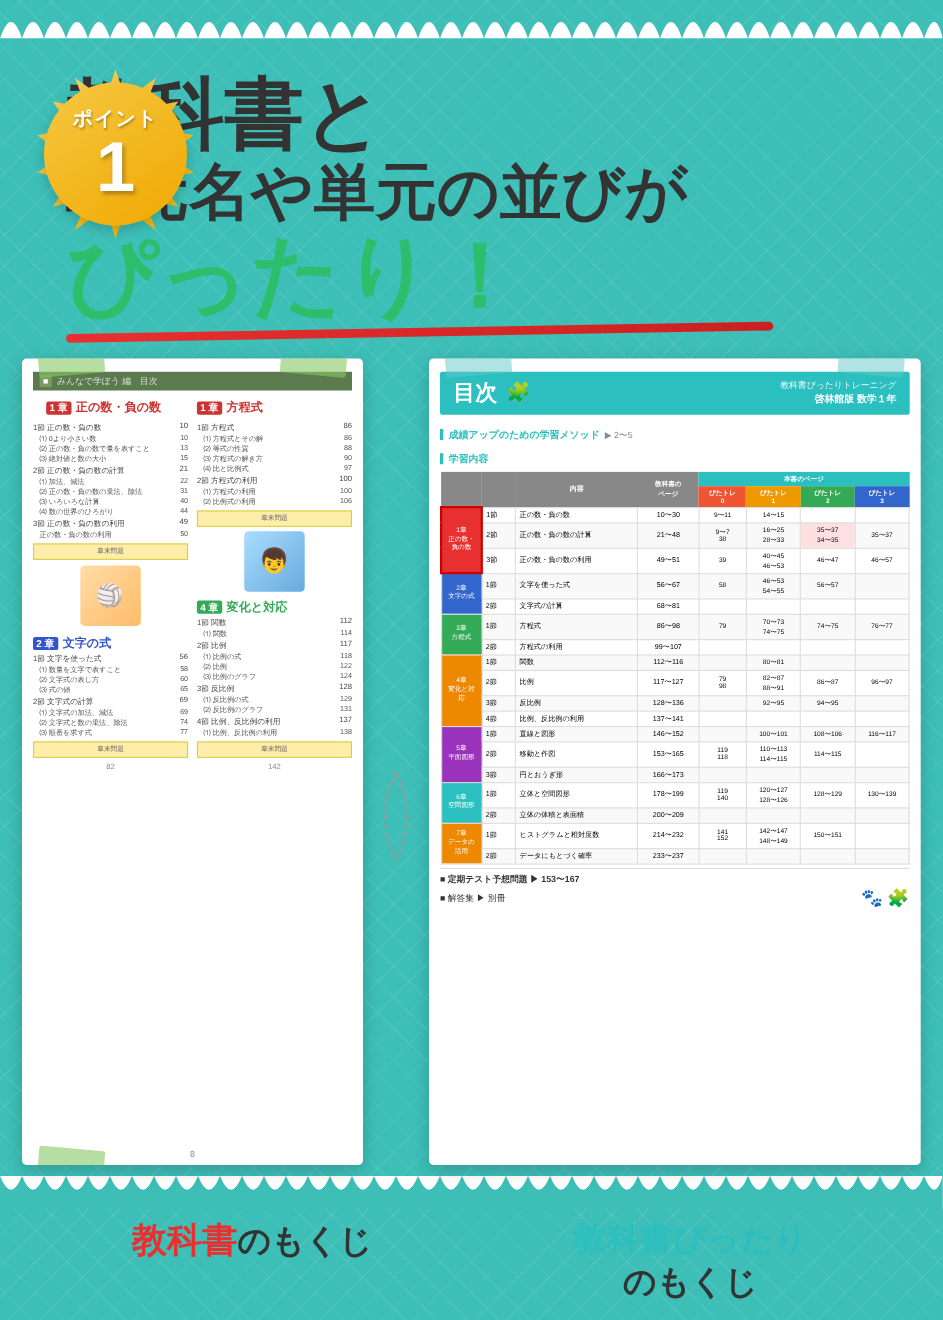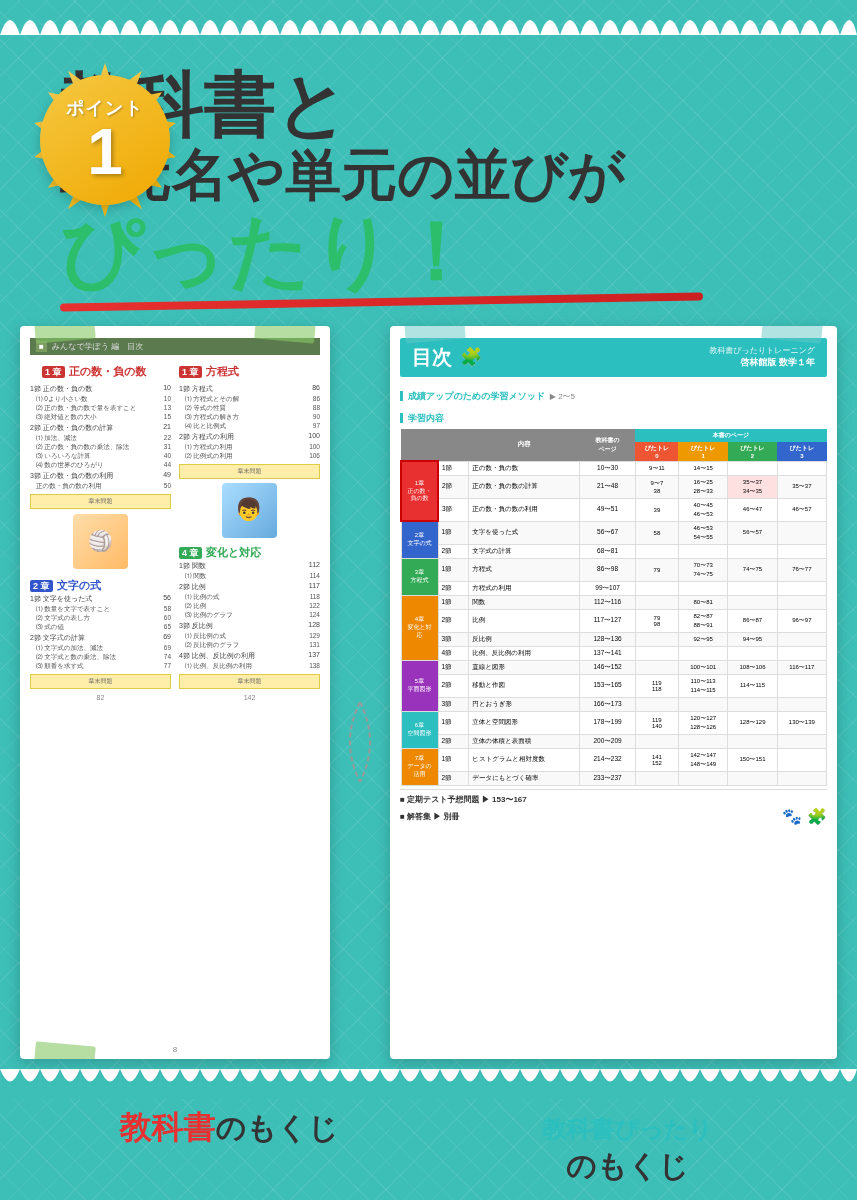--- a/index.html
+++ b/index.html
@@ -746,21 +746,21 @@
             <td style="font-size:6px; text-align:center;"></td>
             <td style="font-size:6px; text-align:center;"></td>
             <td style="font-size:6px; text-align:center;"></td>
             <td style="font-size:6px; text-align:center;"></td>
           </tr>
         </tbody>
       </table>
 
       <div style="border-top:1px solid #ddd; padding-top:4px; margin-top:2px;">
         <div style="font-size:8px; font-weight:bold; color:#333; margin-bottom:2px;">■ 定期テスト予想問題 ▶ 153〜167</div>
-        <div style="font-size:8px; font-weight:bold; color:#333; display:flex; justify-content:space-between; align-items:center;">
+        <div style="font-size:8px; font-weight:normal; color:#333; display:flex; justify-content:space-between; align-items:center;">
           <span>■ 解答集 ▶ 別冊</span>
           <span style="font-size:16px;">🐾 🧩</span>
         </div>
       </div>
     </div>
   </div>
 
   <svg width="857" height="30" viewBox="0 0 857 30" style="display:block; flex-shrink:0; margin-top:auto;">
     <rect width="857" height="30" fill="white"></rect>
     <path d="M0,0 Q10,25 20,0 Q30,25 40,0 Q50,25 60,0 Q70,25 80,0 Q90,25 100,0 Q110,25 120,0 Q130,25 140,0 Q150,25 160,0 Q170,25 180,0 Q190,25 200,0 Q210,25 220,0 Q230,25 240,0 Q250,25 260,0 Q270,25 280,0 Q290,25 300,0 Q310,25 320,0 Q330,25 340,0 Q350,25 360,0 Q370,25 380,0 Q390,25 400,0 Q410,25 420,0 Q430,25 440,0 Q450,25 460,0 Q470,25 480,0 Q490,25 500,0 Q510,25 520,0 Q530,25 540,0 Q550,25 560,0 Q570,25 580,0 Q590,25 600,0 Q610,25 620,0 Q630,25 640,0 Q650,25 660,0 Q670,25 680,0 Q690,25 700,0 Q710,25 720,0 Q730,25 740,0 Q750,25 760,0 Q770,25 780,0 Q790,25 800,0 Q810,25 820,0 Q830,25 840,0 Q850,25 857,0 L857,30 L0,30 Z" fill="#3dbfb8"></path>
@@ -768,21 +768,21 @@
 
   <div class="bottom-section">
     <div class="bottom-caption">
       <div class="bottom-caption-text">
         <span style="color:#e83030; font-size:32px; font-weight:900;">教科書</span><span style="font-size:30px;">のもくじ</span>
       </div>
     </div>
     <div class="bottom-caption">
       <div class="bottom-caption-text">
         <div>
-          <span style="color:#2bbfbf; font-size:24px; font-weight:900;">教科書ぴったり</span>
+          <span style="color:#2bbfbf; font-size:30px; font-weight:900;">教科書ぴったり</span>
         </div>
         <div>
           <span style="font-size:30px; font-weight:900; color:#333;">のもくじ</span>
         </div>
       </div>
     </div>
   </div>
 
 </div>
 

